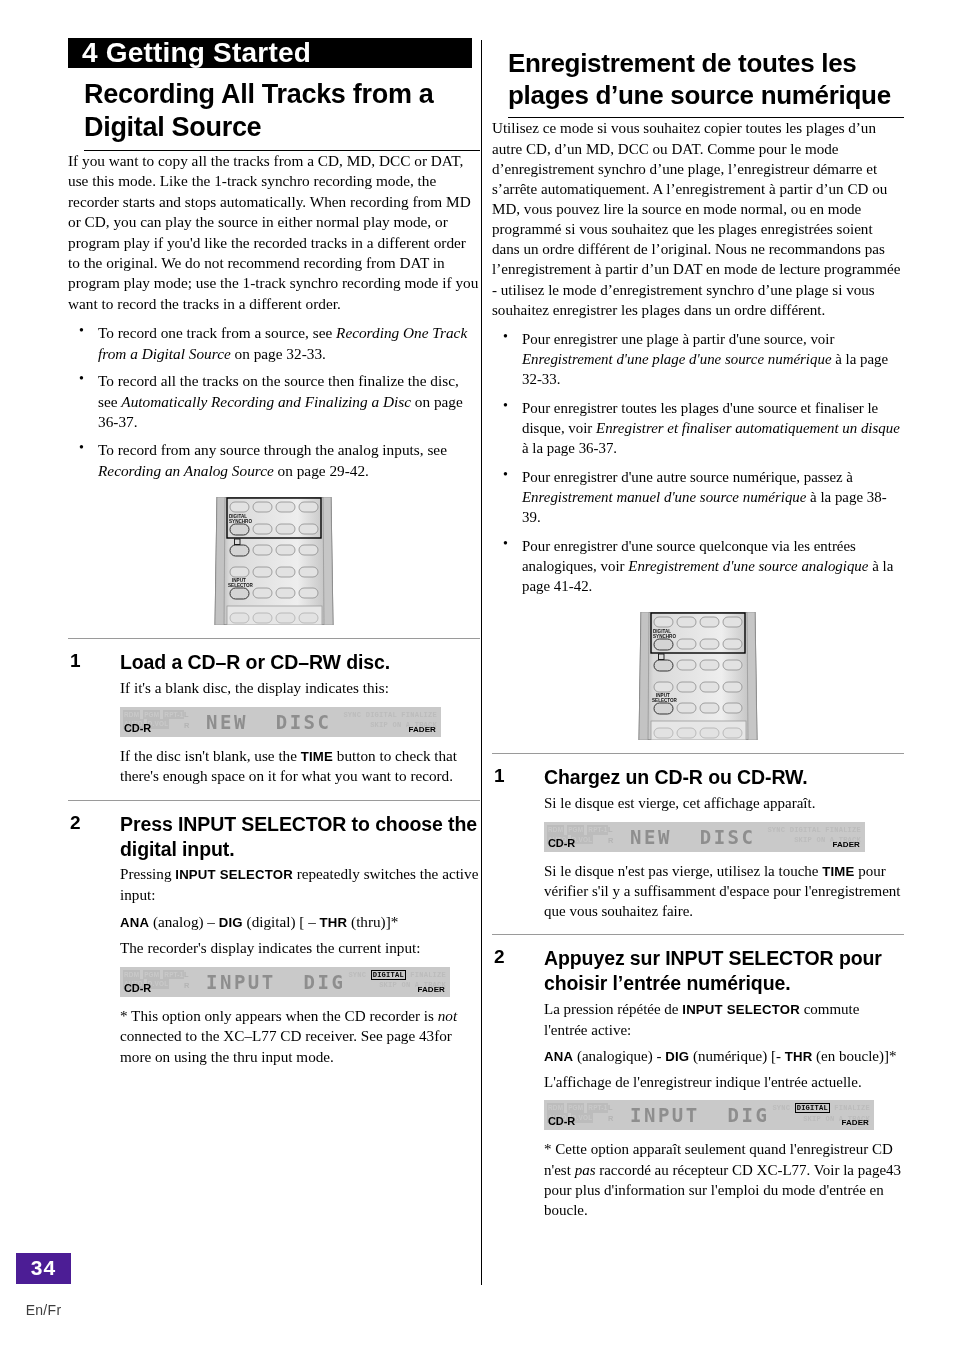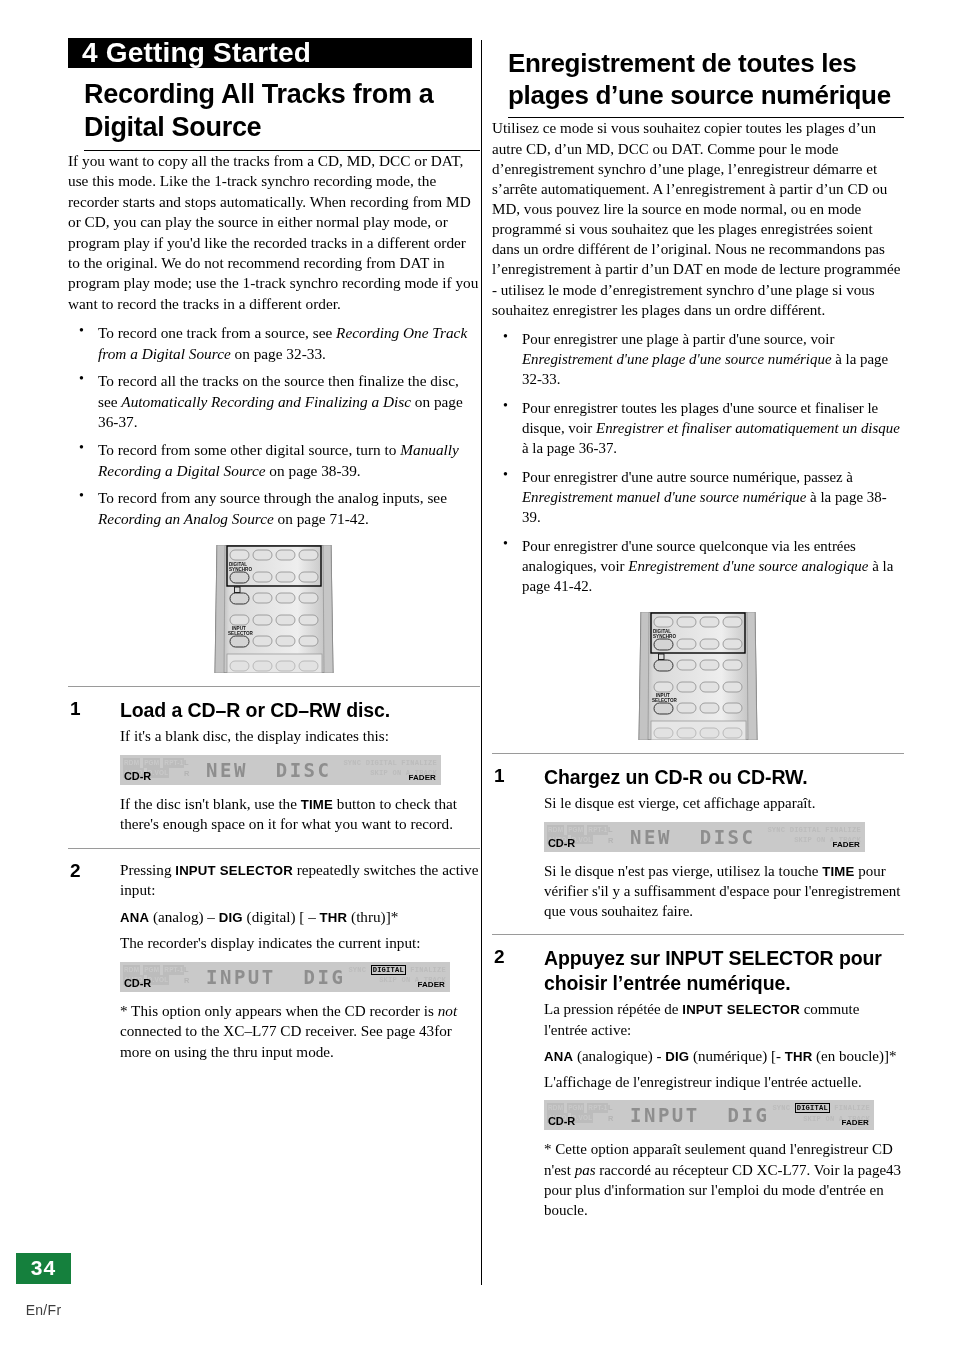--- a/index.html
+++ b/index.html
@@ -214,21 +214,21 @@
     margin:5px 0 0 0;
   }
 
   
   .pagenum{
     position:absolute;
     left:16px;bottom:30px;
     width:55px;
   }
   .pagenum .num{
-    background:#15803d;color:#fff;
+    background:#4c1d95;color:#fff;
     font-family:"Liberation Sans", sans-serif;
     font-weight:bold;
     font-size:21px;
     text-align:center;
     padding:3px 0 4px 0;
     letter-spacing:1px;
   }
   .pagenum .lang{
     font-family:"Liberation Sans", sans-serif;
     font-size:14px;
@@ -249,22 +249,21 @@
 
     <div class="banner banner-en">4 Getting Started</div>
 
     <h1 class="title title-rule">Recording All Tracks from a Digital Source</h1>
 
     <p class="body">If you want to copy all the tracks from a CD, MD, DCC or DAT, use this mode. Like the 1-track synchro recording mode, the recorder starts and stops automatically. When recording from MD or CD, you can play the source in either normal play mode, or program play if you'd like the recorded tracks in a different order to the original. We do not recommend recording from DAT in program play mode; use the 1-track synchro recording mode if you want to record the tracks in a different order.</p>
 
     <ul class="bullets">
       <li><span>To record one track from a source, see </span><i>Recording One Track from a Digital Source</i><span> on page 32-33.</span></li>
       <li><span>To record all the tracks on the source then finalize the disc, see </span><i>Automatically Recording and Finalizing a Disc</i><span> on page 36-37.</span></li>
-      <li><span>To record from some other digital source, turn to </span><i>Manually Recording a Digital Source</i><span> on page 38-39.</span></li>
-      <li><span>To record from any source through the analog inputs, see </span><i>Recording an Analog Source</i><span> on page 71-42.</span></li>
+      <li><span>To record from any source through the analog inputs, see </span><i>Recording an Analog Source</i><span> on page 29-42.</span></li>
     </ul>
 
     <div class="remote-wrap">
       <div class="remote">
         <svg width="142" height="128" viewBox="0 0 142 128">
           <defs>
             <linearGradient id="bodyG" x1="0" y1="0" x2="1" y2="0">
               <stop offset="0%" stop-color="#9a9a9a"></stop>
               <stop offset="12%" stop-color="#d9d9d9"></stop>
               <stop offset="70%" stop-color="#eeeeee"></stop>
@@ -356,20 +355,21 @@
         <div class="lcd-fader">FADER</div>
       </div>
 
       <p><span>If the disc isn't blank, use the </span><span class="sans-b">TIME</span><span> button to check that there's enough space on it for what you want to record.</span></p>
     </div>
 
     <div class="hr"></div>
 
     <div class="step">
       <div class="step-num">2</div>
+      <div class="step-title">Press INPUT SELECTOR to choose the digital input.</div>
       <p><span>Pressing </span><span class="sans-b">INPUT SELECTOR</span><span> repeatedly switches the active input:</span></p>
       <p><span class="sans-b">ANA</span><span> (analog) – </span><span class="sans-b">DIG</span><span> (digital) [ – </span><span class="sans-b">THR</span><span> (thru)]*</span></p>
       <p>The recorder's display indicates the current input:</p>
 
       <div class="lcd lcd-wide">
         <div class="lcd-left">
           <div class="row1">
             <span class="tag">RDM</span>
             <span class="tag">PGM</span>
             <span class="tag">RPT-1</span>

